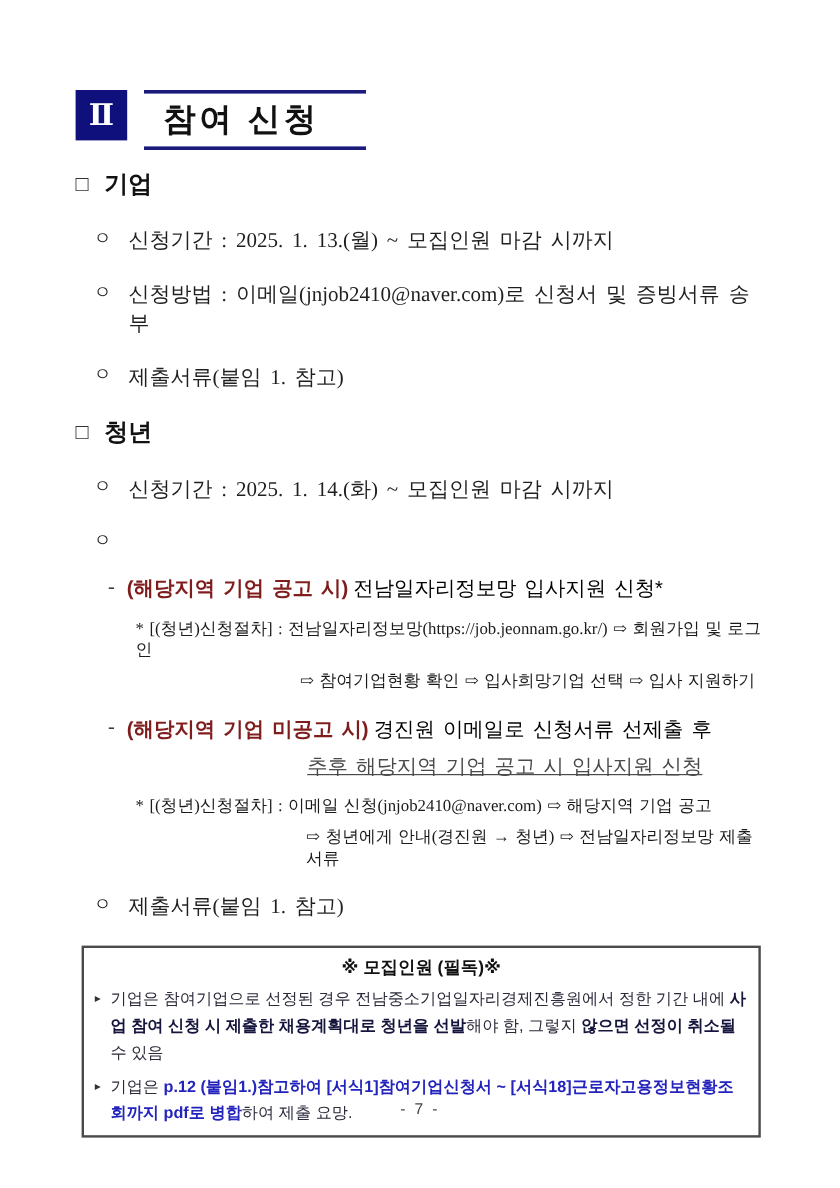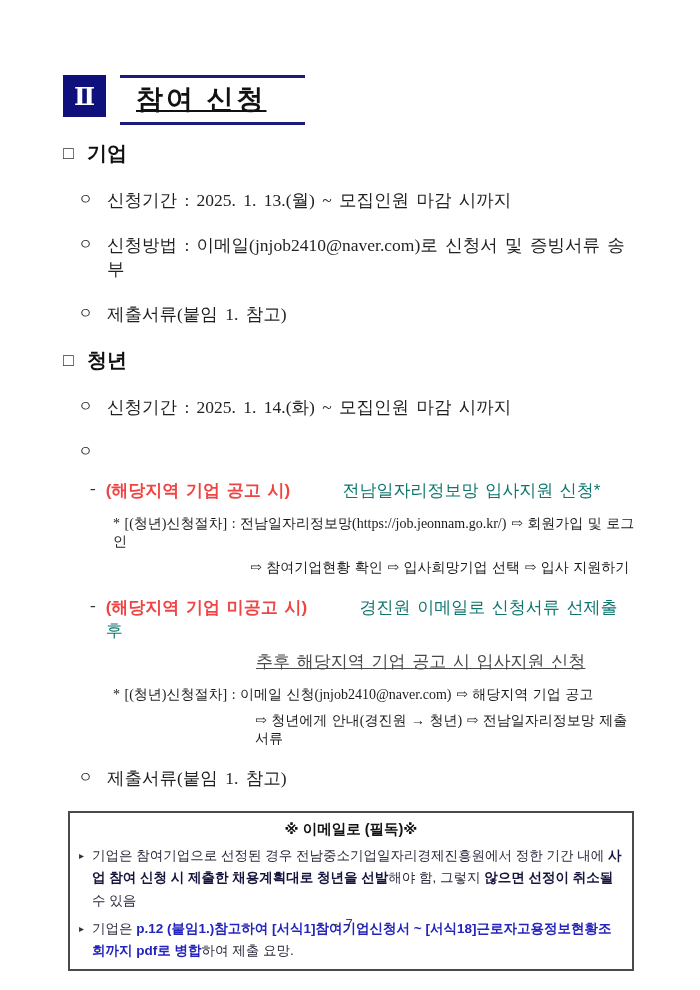--- a/index.html
+++ b/index.html
@@ -22,21 +22,20 @@
     font-family:"Liberation Serif","DejaVu Serif",serif;
     font-weight:bold;font-size:25px;
   }
   .hdr-title{
     margin-left:14px;
     border-top:3px solid #1b1b7e;border-bottom:3px solid #1b1b7e;
     padding:3px 38px 5px 16px;
     font-family:"Liberation Sans","DejaVu Sans",sans-serif;
     font-weight:bold;font-size:27px;color:#111;
     letter-spacing:3px;
-    text-decoration:underline;
   }
 
   
   .sec{
     display:flex;align-items:center;gap:13px;
     margin-top:15px;
     font-family:"Liberation Sans","DejaVu Sans",sans-serif;
     font-weight:bold;font-size:20px;color:#111;
   }
   .sec .sq{font-weight:normal;font-size:18px;color:#333;}
@@ -49,25 +48,25 @@
   .item .circ{font-size:15px;line-height:22px;color:#222;}
 
   
   .dash-row{
     display:flex;gap:10px;margin:17px 0 0 27px;
     font-size:17px;
   }
   .dash-row .dash{color:#333;}
   .dash-label{
     font-family:"Liberation Sans","DejaVu Sans",sans-serif;
-    font-weight:bold;color:#ef4444;word-spacing:2px;
+    font-weight:bold;color:#7f1d1d;word-spacing:2px;
   }
   .dash-text{
     font-family:"Liberation Sans","DejaVu Sans",sans-serif;
-    color:#0f766e;word-spacing:2px;margin-left:48px;
+    color:#000000;word-spacing:2px;
   }
   .dash-cont{
     margin:8px 0 0 193px;
     font-family:"Liberation Sans","DejaVu Sans",sans-serif;
     font-size:17px;color:#4a4a4a;word-spacing:2px;text-decoration:underline;
   }
 
   
   .proc{
     margin:13px 0 0 50px;
@@ -167,21 +166,21 @@
     <div class="dash-cont">추후 해당지역 기업 공고 시 입사지원 신청</div>
     <div class="proc">* [(청년)신청절차] : 이메일 신청(jnjob2410@naver.com) ⇨ 해당지역 기업 공고</div>
     <div class="proc-cont" style="margin-left:192px;">⇨ 청년에게 안내(경진원 → 청년) ⇨ 전남일자리정보망 제출서류</div>
 
     <div class="item" style="margin-top:18px;">
       <span class="circ">ㅇ</span>
       <span>제출서류(붙임 1. 참고)</span>
     </div>
 
     <div class="notice">
-      <div class="notice-title">※ 이메일로 (필독)※</div>
+      <div class="notice-title">※ 모집인원 (필독)※</div>
 
       <div class="nb">
         <span class="tri">▸</span>
         <div class="nb-text"><span>기업은 참여기업으로 선정된 경우 전남중소기업일자리경제진흥원에서 정한 기간 내에 </span><span class="b">사업 참여 신청 시 제출한 채용계획대로 청년을 선발</span><span>해야 함, 그렇지 </span><span class="b">않으면 선정이 취소될</span><span> 수 있음</span></div>
       </div>
 
       <div class="nb">
         <span class="tri">▸</span>
         <div class="nb-text"><span>기업은 </span><span class="blue">p.12 (붙임1.)참고하여 [서식1]참여기업신청서 ~ [서식18]근로자고용정보현황조회까지 pdf로 병합</span><span>하여 제출 요망.</span></div>
       </div>

